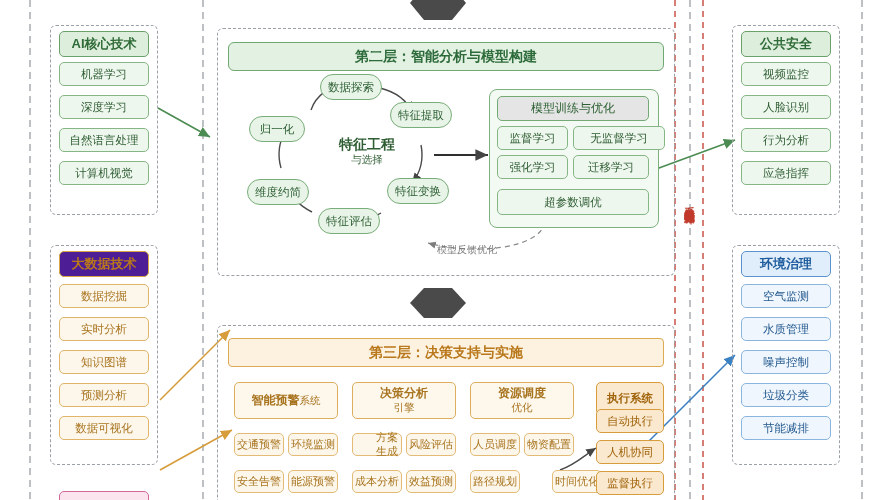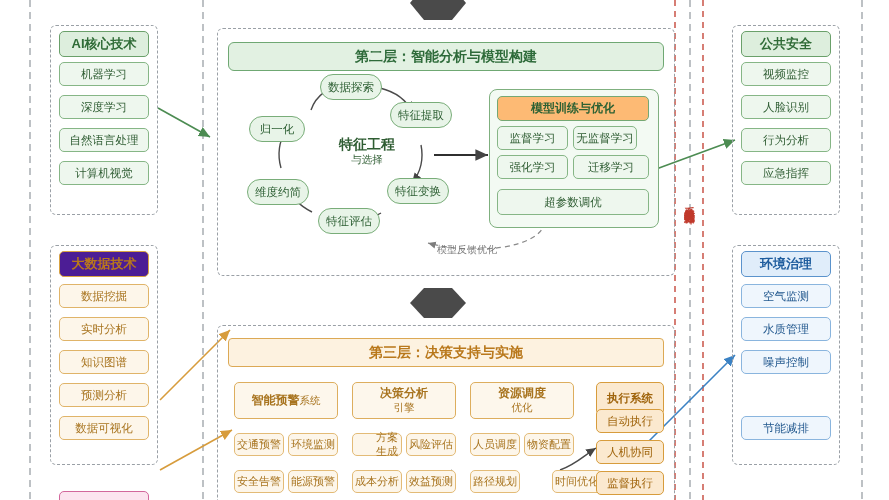--- a/index.html
+++ b/index.html
@@ -61,25 +61,25 @@
     border: 1.1px solid #86b686;
     color: #2f5d33;
     font-size: 11.5px;
   }
   .g-panel {
     background: #f3faf3;
     border: 1.3px solid #7fb07f;
     border-radius: 8px;
   }
   .g-sub {
-    background: #fdba74;
+    background: #e5e5e5;
     border: 1.2px solid #74a874;
     color: #2d6133;
     font-size: 12px;
-    font-weight: bold;
+    font-weight: normal;
   }
   .g-node {
     background: #e8f4e8;
     border: 1.2px solid #79ad79;
     color: #2d5f33;
     font-size: 11.5px;
     border-radius: 14px;
   }
   .g-big-title {
     background: #e2f1e2;
@@ -271,21 +271,21 @@
   <div class="box g-node" style="left:320px; top:74px; width:62px; height:26px;">数据探索</div>
   <div class="box g-node" style="left:390px; top:102px; width:62px; height:26px;">特征提取</div>
   <div class="box g-node" style="left:387px; top:178px; width:62px; height:26px;">特征变换</div>
   <div class="box g-node" style="left:318px; top:208px; width:62px; height:26px;">特征评估</div>
   <div class="box g-node" style="left:247px; top:179px; width:62px; height:26px;">维度约简</div>
   <div class="box g-node" style="left:249px; top:116px; width:56px; height:26px;">归一化</div>
 
   <div class="g-panel" style="position:absolute; left:489px; top:89px; width:168px; height:137px;"></div>
   <div class="box g-sub" style="left:497px; top:96px; width:152px; height:25px;">模型训练与优化</div>
   <div class="box g-item" style="left:497px; top:126px; width:71px; height:24px;">监督学习</div>
-  <div class="box g-item" style="left:573px; top:126px; width:64px; height:24px;">无监督学习</div>
+  <div class="box g-item" style="left:573px; top:126px; width:92px; height:24px;">无监督学习</div>
   <div class="box g-item" style="left:497px; top:155px; width:71px; height:24px;">强化学习</div>
   <div class="box g-item" style="left:573px; top:155px; width:76px; height:24px;">迁移学习</div>
   <div class="box g-item" style="left:497px; top:189px; width:152px; height:26px;">超参数调优</div>
 
   <div class="feedback-label" style="left:437px; top:243px;">模型反馈优化</div>
 
   <div class="box o-big-title" style="left:228px; top:338px; width:436px; height:29px;">第三层：决策支持与实施</div>
 
   <div class="box o-sub" style="left:234px; top:382px; width:104px; height:37px; flex-direction:row;">
     <span style="font-weight:bold;font-size:12px;">智能预警</span>
@@ -326,17 +326,18 @@
   <div class="box g-item" style="left:741px; top:95px; width:90px; height:24px;">人脸识别</div>
   <div class="box g-item" style="left:741px; top:128px; width:90px; height:24px;">行为分析</div>
   <div class="box g-item" style="left:741px; top:161px; width:90px; height:24px;">应急指挥</div>
 
   <div class="col-frame" style="left:732px; top:245px; width:108px; height:220px;"></div>
 
   <div class="box b-title" style="left:741px; top:251px; width:90px; height:26px;">环境治理</div>
   <div class="box b-item" style="left:741px; top:284px; width:90px; height:24px;">空气监测</div>
   <div class="box b-item" style="left:741px; top:317px; width:90px; height:24px;">水质管理</div>
   <div class="box b-item" style="left:741px; top:350px; width:90px; height:24px;">噪声控制</div>
+  <div class="box b-item" style="left:741px; top:383px; width:90px; height:24px;">垃圾分类</div>
   <div class="box b-item" style="left:741px; top:416px; width:90px; height:24px;">节能减排</div>
 
   <div class="vlabel" style="left:683px; top:198px;">系统反馈与迭代循环</div>
 
 </div>
 
 </body></html>

